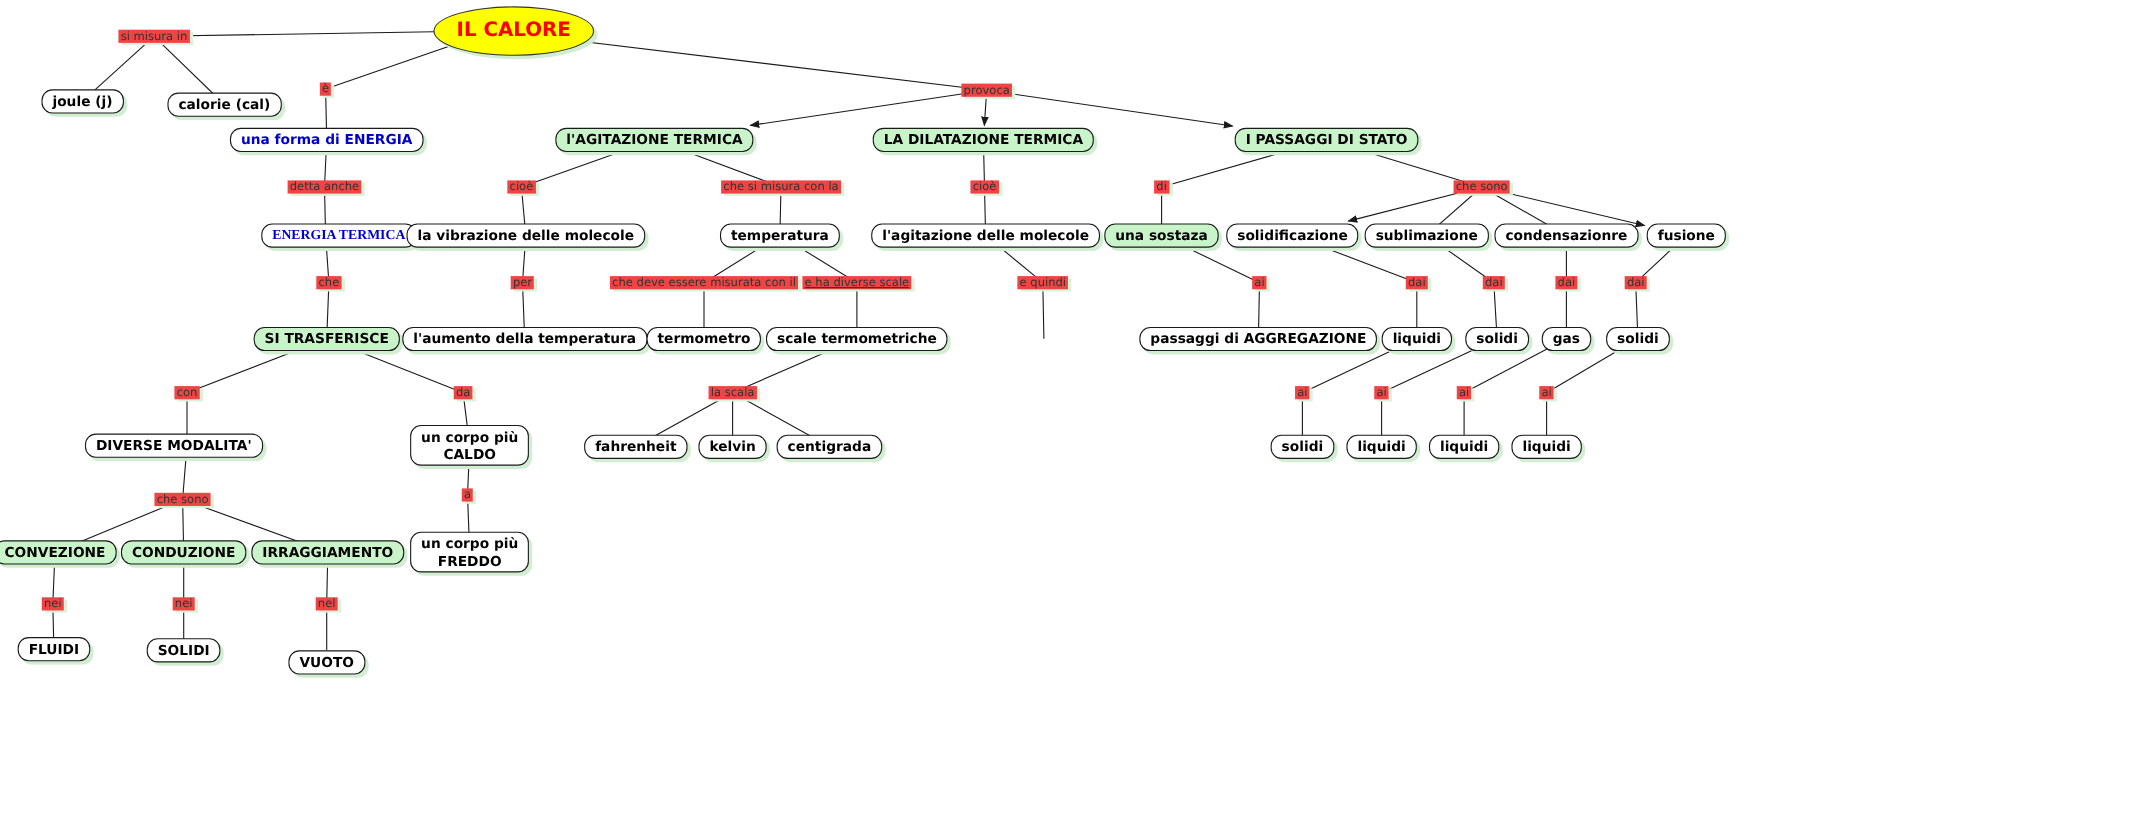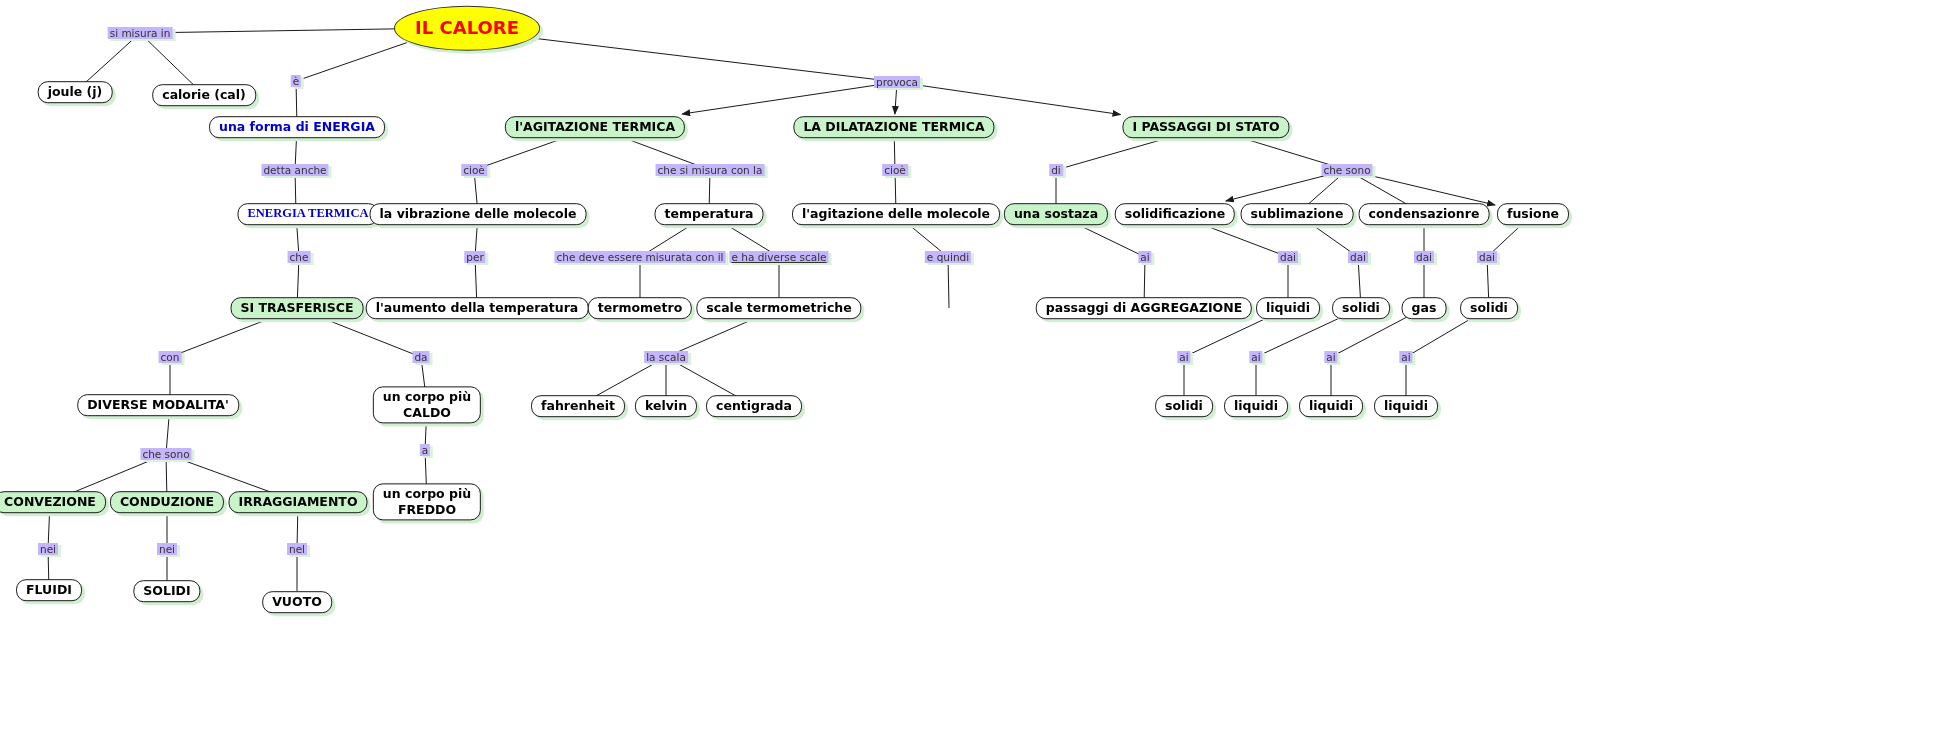--- a/index.html
+++ b/index.html
@@ -39,21 +39,21 @@
     border-radius: 50%;
     font-size: 18px;
     padding: 10px 20px;
   }
   .edge-label {
     position: absolute;
     transform: translate(-50%, -50%);
     z-index: 1;
     font-size: 10.5px;
     color: var(--label-text, #333333);
-    background: #c4b5fd;
+    background: #ef4444;
     padding: 0 2px;
     white-space: nowrap;
     box-shadow: 3px 2px 0 var(--label-highlight, #d9f2d9);
   }
 </style>
 </head>
 <body>
 
 <div id="stage">
     <svg width="1957" height="753">

